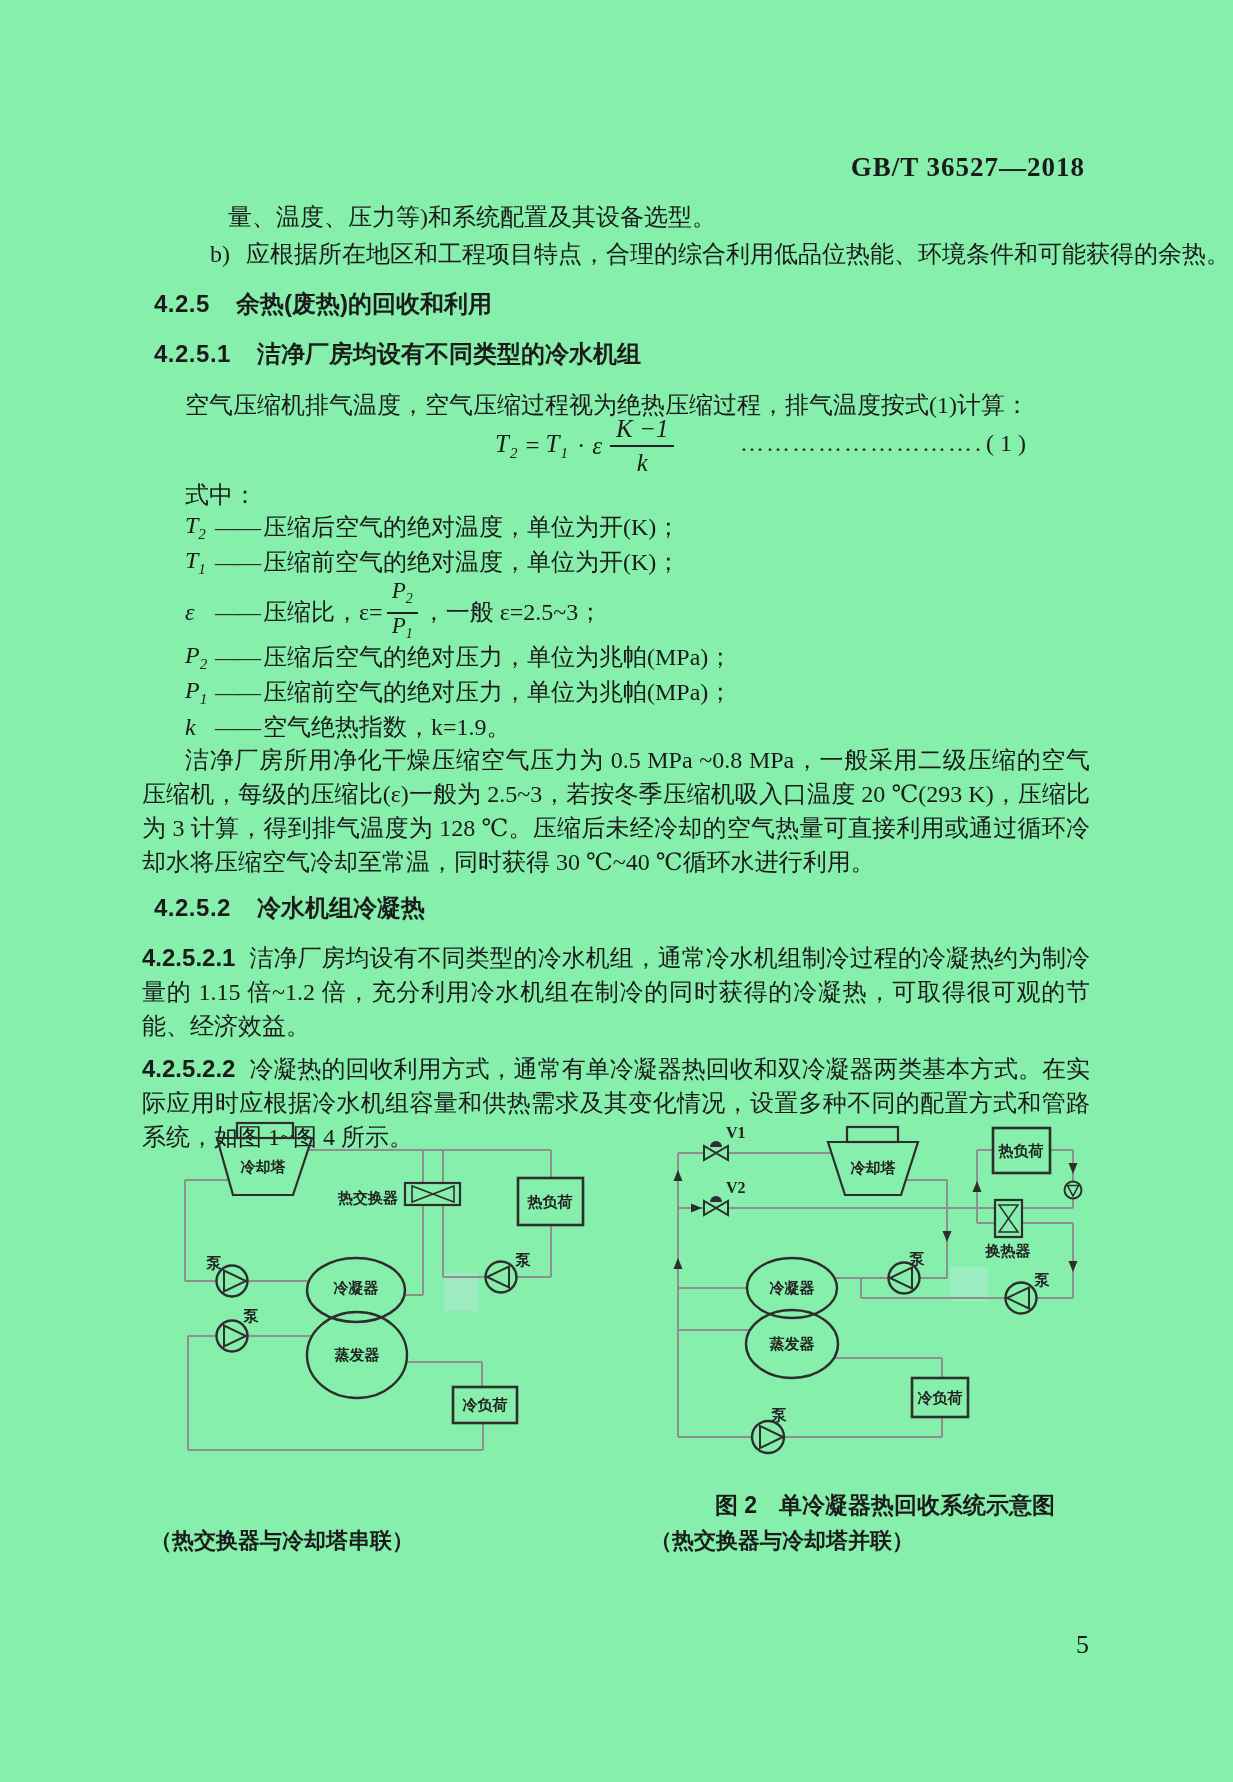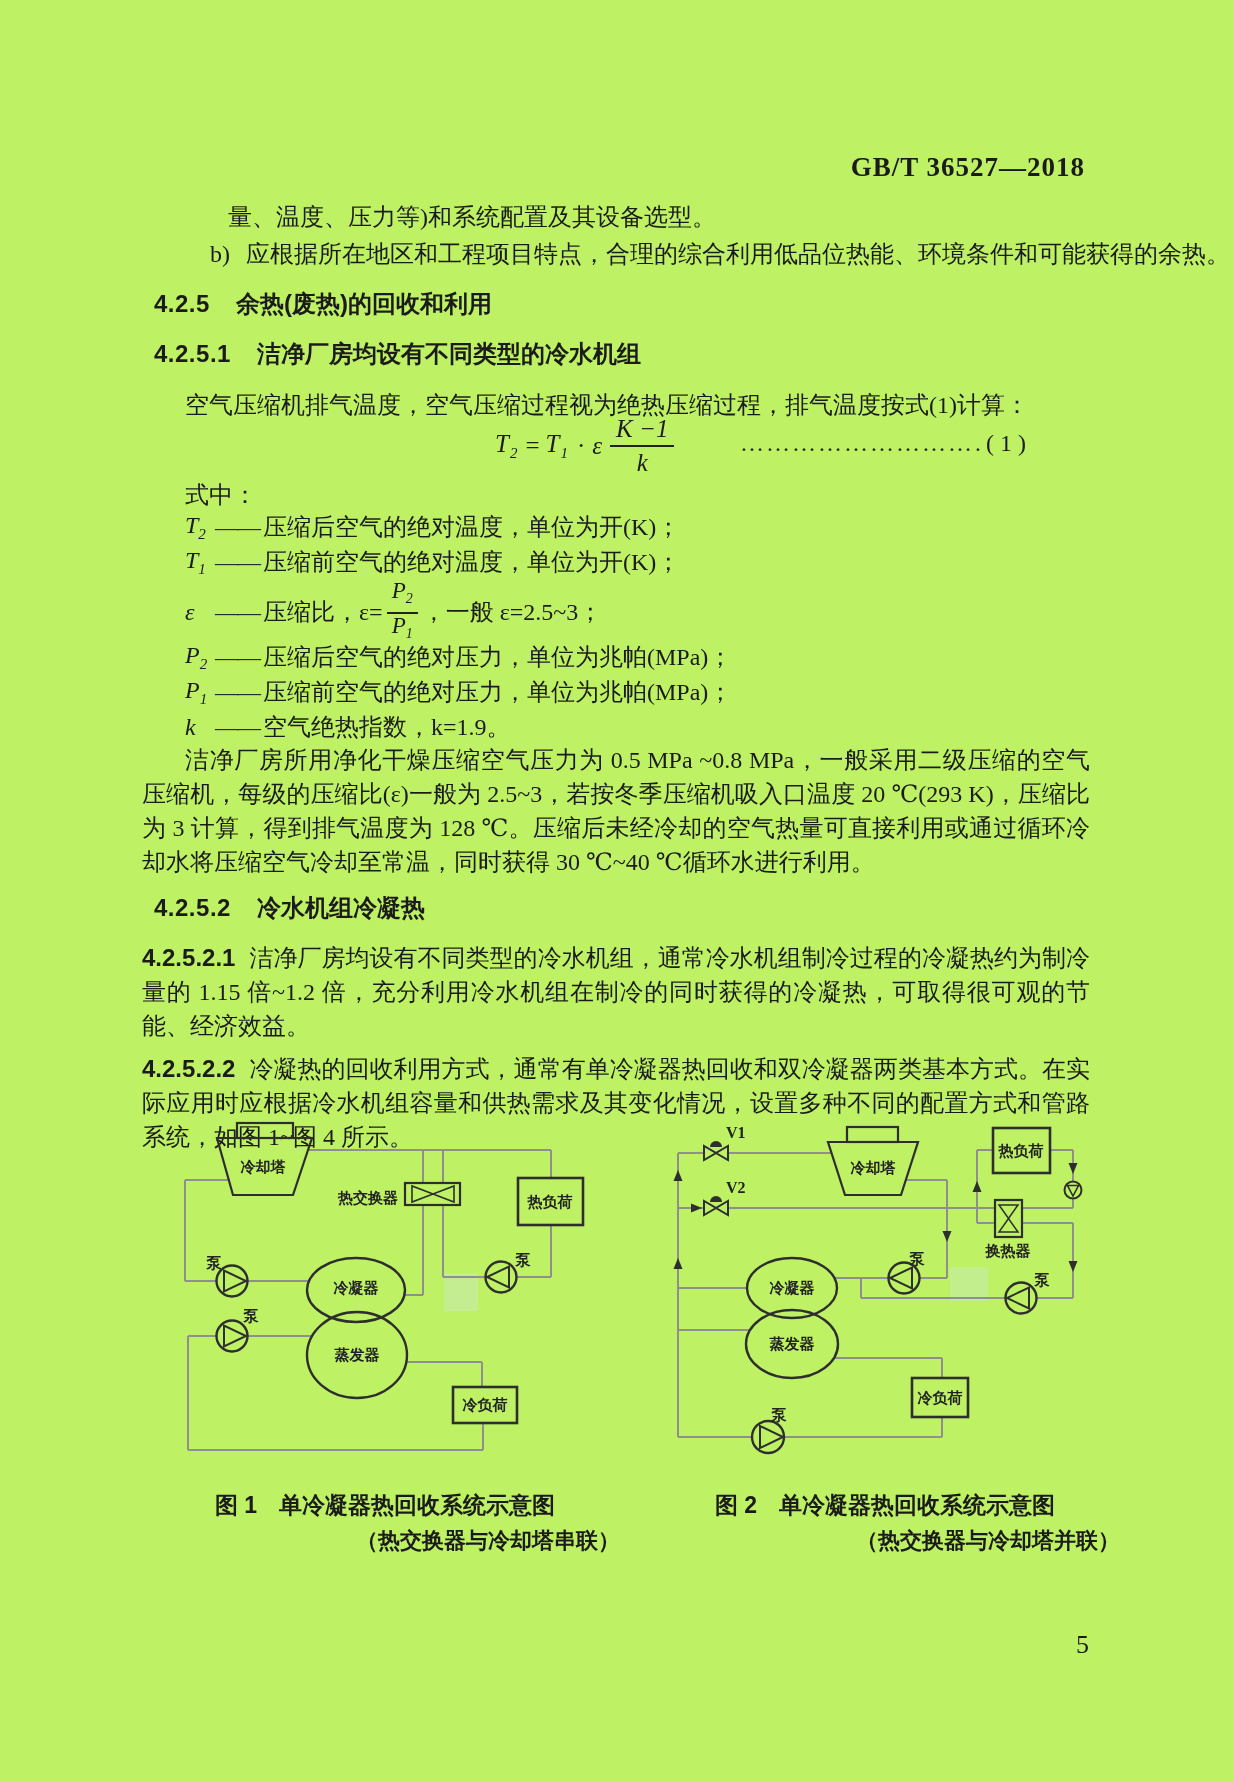--- a/index.html
+++ b/index.html
@@ -1,19 +1,19 @@
 <!DOCTYPE html>
 <html><head>
 <meta charset="utf-8">
 <style>
   html,body{margin:0;padding:0;background:#e8e8e8;}
   .page{
     position:relative;
     width:1233px;height:1782px;
-    background:#bef264;
+    background:#86efac;
     font-family:"Liberation Serif","DejaVu Serif",serif;
     color:#1b1b1b;
     overflow:hidden;
   }
   .abs{position:absolute;}
   .hdr{
     font-family:"Liberation Serif","DejaVu Serif",serif;
     font-weight:bold;font-size:27px;letter-spacing:1px;
   }
   .body-text{font-size:24px;line-height:34px;text-align:justify;}
@@ -43,21 +43,21 @@
   .sfrac div{line-height:24px;}
   .sfrac .num{border-bottom:2px solid #222;padding:0 5px 1px 5px;}
   .sfrac .sub{font-size:14px;vertical-align:-5px;}
   .caption{
     font-family:"Liberation Sans","DejaVu Sans",sans-serif;
     font-weight:bold;font-size:23px;text-align:center;white-space:nowrap;
   }
   .caption .gap{display:inline-block;width:22px;}
   .subcaption{
     font-family:"Liberation Sans","DejaVu Sans",sans-serif;
-    font-weight:bold;font-size:22px;text-align:right;white-space:nowrap;
+    font-weight:bold;font-size:22px;text-align:left;white-space:nowrap;
   }
   .pagenum{font-size:26px;}
   svg text{
     font-family:"Liberation Serif","DejaVu Serif",serif;
     font-weight:bold;font-size:15px;fill:#222;
   }
   svg text.vlabel{font-family:"Liberation Serif",serif;font-weight:bold;font-size:16px;}
   .pipe{stroke:#8f8f8f;stroke-width:2;fill:none;}
   .equip{stroke:#2e2e2e;fill:none;}
   .arrow{fill:#2e2e2e;stroke:none;}
@@ -259,23 +259,20 @@
     <polygon class="equip" points="262,152.5 262,173.5 240,163" stroke-width="2"></polygon>
     <text x="267" y="149" text-anchor="middle">泵</text>
     <circle class="equip" cx="371" cy="183" r="15.5" stroke-width="2.4" fill="#fdfdfc"></circle>
     <polygon class="equip" points="379,172.5 379,193.5 357,183" stroke-width="2"></polygon>
     <text x="392" y="170" text-anchor="middle">泵</text>
     <circle class="equip" cx="118" cy="322" r="16" stroke-width="2.4" fill="#fdfdfc"></circle>
     <polygon class="equip" points="110,311 110,333 133,322" stroke-width="2"></polygon>
     <text x="129" y="305" text-anchor="middle">泵</text>
   </svg>
 
-  <div class="abs caption" style="left:150px;top:1490px;width:470px;">
-    <span>图 1</span><span class="gap"></span><span>单冷凝器热回收系统示意图</span>
-  </div>
   <div class="abs subcaption" style="left:150px;top:1526px;width:470px;">（热交换器与冷却塔串联）</div>
 
   <div class="abs caption" style="left:650px;top:1490px;width:470px;">
     <span>图 2</span><span class="gap"></span><span>单冷凝器热回收系统示意图</span>
   </div>
   <div class="abs subcaption" style="left:650px;top:1526px;width:470px;">（热交换器与冷却塔并联）</div>
 
   <div class="abs pagenum" style="left:1076px;top:1630px;">5</div>
 
 </div>

